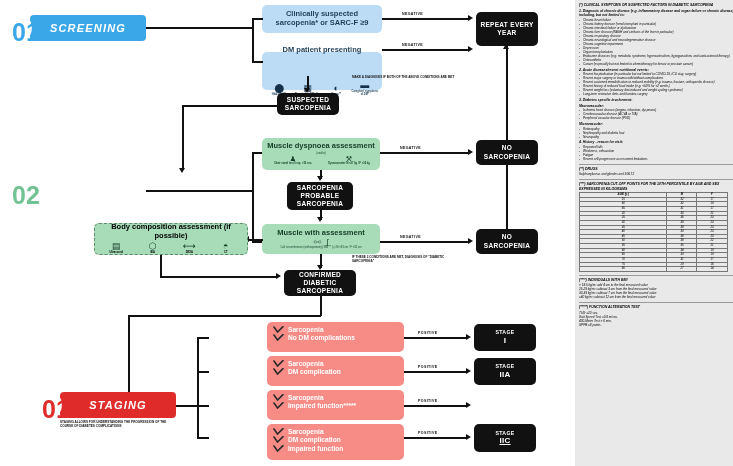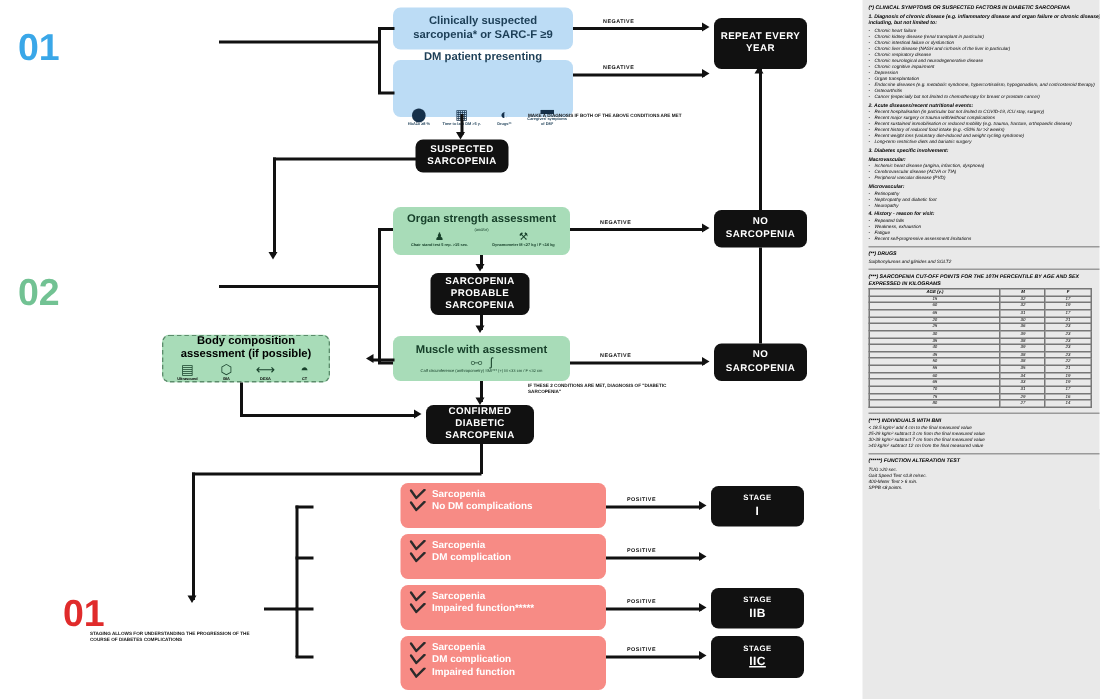--- a/index.html
+++ b/index.html
@@ -75,27 +75,31 @@
   table.cut{border-collapse:collapse;width:94%;margin-top:1px;}
   table.cut td,table.cut th{border:0.5px solid #777;font-size:2.9px;text-align:center;
       padding:0;line-height:1.25;font-style:italic;}
   table.cut th{font-weight:bold;}
 </style>
 </head>
 <body>
 
 <div id="stage">
 
+  <div class="abs banner blue ctr" style="left:30px;top:15px;width:116px;">
+    <span>SCREENING</span>
+    <div class="notch"></div>
+  </div>
   <div class="abs numtag blue" style="left:12px;top:18px;">01</div>
 
   <div class="abs node lblue ctr" style="left:262px;top:5px;width:120px;height:28px;padding:2px 5px;">
     <span class="ttl big">Clinically suspected sarcopenia* or SARC-F ≥9</span>
   </div>
 
-  <div class="abs node lblue col" style="left:262px;top:40px;width:120px;height:38px;padding:3px 3px 2px;gap:25px;">
+  <div class="abs node lblue col" style="left:262px;top:52px;width:120px;height:38px;padding:3px 3px 2px;gap:25px;">
     <span class="ttl big">DM patient presenting</span>
     <div class="icons" style="margin-top:2px;">
       <div class="icb">
         <span class="icg">⬤</span>
         <span class="iclbl">HbA1c ≥8 %</span>
       </div>
       <div class="icb">
         <span class="icg">▦</span>
         <span class="iclbl">Time to last DM &gt;5 y.</span>
       </div>
@@ -141,21 +145,21 @@
   <div class="arrowD" style="left:179px;top:168px;"></div>
 
   <div class="abs numtag green" style="left:12px;top:181px;">02</div>
 
   <div class="ln hl" style="left:146px;top:190px;width:107px;"></div>
   <div class="ln vl" style="left:252px;top:152px;height:90px;"></div>
   <div class="ln hl" style="left:252px;top:152px;width:11px;"></div>
   <div class="ln hl" style="left:252px;top:241px;width:11px;"></div>
 
   <div class="abs node lgreen col" style="left:262px;top:138px;width:118px;height:32px;padding:2px 3px;">
-    <span class="ttl big">Organ strength assessment</span>
+    <span class="ttl big">Muscle dyspnoea assessment</span>
     <span class="micro2" style="margin-top:1px;">(and/or)</span>
     <div class="icons" style="justify-content:space-around;">
       <div class="icb" style="width:48%;">
         <span class="icg g" style="font-size:7px;">♟</span>
         <span class="iclbl">Chair stand test 5 rep. &gt;15 sec.</span>
       </div>
       <div class="icb" style="width:48%;">
         <span class="icg g" style="font-size:7px;">⚒</span>
         <span class="iclbl">Dynamometer M &lt;27 kg / F &lt;16 kg</span>
       </div>
@@ -195,21 +199,21 @@
   <div class="arrowR" style="left:468px;top:238px;"></div>
   <div class="edgelbl" style="left:400px;top:235px;">NEGATIVE</div>
   <div class="abs node black ctr" style="left:476px;top:229px;width:62px;height:25px;padding:2px;">
     <span class="blk">NO SARCOPENIA</span>
   </div>
   <div class="ln vl" style="left:506px;top:165px;height:64px;"></div>
 
   <div class="ln hl" style="left:248px;top:239px;width:15px;"></div>
   <div class="arrowL" style="left:244px;top:236px;"></div>
 
-  <div class="abs node dash col" style="left:108px;top:223px;width:112px;height:32px;padding:2px 3px;">
+  <div class="abs node dash col" style="left:94px;top:223px;width:154px;height:32px;padding:2px 3px;">
     <span class="ttl big">Body composition assessment (if possible)</span>
     <div class="icons" style="margin-top:1px;">
       <div class="icb">
         <span class="icg g">▤</span>
         <span class="iclbl">Ultrasound</span>
       </div>
       <div class="icb">
         <span class="icg g">⬡</span>
         <span class="iclbl">BIA</span>
       </div>
@@ -235,20 +239,24 @@
 
   <div class="abs node black ctr" style="left:284px;top:270px;width:72px;height:26px;padding:2px;">
     <span class="blk">CONFIRMED DIABETIC SARCOPENIA</span>
   </div>
 
   <div class="ln vl" style="left:320px;top:296px;height:20px;"></div>
   <div class="ln hl" style="left:128px;top:315px;width:193px;"></div>
   <div class="ln vl" style="left:128px;top:315px;height:85px;"></div>
   <div class="arrowD" style="left:125px;top:397px;"></div>
 
+  <div class="abs banner red ctr" style="left:60px;top:392px;width:116px;">
+    <span>STAGING</span>
+    <div class="notch"></div>
+  </div>
   <div class="abs numtag red" style="left:42px;top:395px;">01</div>
   <div class="abs micro" style="left:60px;top:421px;width:110px;color:#111;">STAGING ALLOWS FOR UNDERSTANDING THE PROGRESSION OF THE COURSE OF DIABETES COMPLICATIONS</div>
 
   <div class="ln hl" style="left:176px;top:405px;width:22px;"></div>
   <div class="ln vl" style="left:197px;top:337px;height:101px;"></div>
   <div class="ln hl" style="left:197px;top:337px;width:12px;"></div>
   <div class="ln hl" style="left:197px;top:371px;width:12px;"></div>
   <div class="ln hl" style="left:197px;top:405px;width:12px;"></div>
   <div class="ln hl" style="left:197px;top:437px;width:12px;"></div>
 
@@ -284,42 +292,42 @@
     <div class="chk">
       <svg width="11" height="7" viewBox="0 0 11 7">
           <path d="M1 1 L4.5 6 L10 0.6" stroke="#2b2b2b" stroke-width="1.6" fill="none" stroke-linecap="round"></path>
         </svg>
       <span class="chktxt">DM complication</span>
     </div>
   </div>
   <div class="ln hl" style="left:404px;top:371px;width:64px;"></div>
   <div class="arrowR" style="left:466px;top:368px;"></div>
   <div class="edgelbl" style="left:418px;top:365px;">POSITIVE</div>
+  <div class="abs node black col" style="left:474px;top:358px;width:62px;height:27px;">
+    <span class="blk" style="font-size:5.2px;">STAGE</span>
+    <span class="blk" style="font-size:8px;">IIA</span>
+  </div>
 
   <div class="abs node salmon" style="left:267px;top:390px;width:137px;height:30px;padding:3px 6px;">
     <div class="chk">
       <svg width="11" height="7" viewBox="0 0 11 7">
           <path d="M1 1 L4.5 6 L10 0.6" stroke="#2b2b2b" stroke-width="1.6" fill="none" stroke-linecap="round"></path>
         </svg>
       <span class="chktxt">Sarcopenia</span>
     </div>
     <div class="chk">
       <svg width="11" height="7" viewBox="0 0 11 7">
           <path d="M1 1 L4.5 6 L10 0.6" stroke="#2b2b2b" stroke-width="1.6" fill="none" stroke-linecap="round"></path>
         </svg>
       <span class="chktxt">Impaired function*****</span>
     </div>
   </div>
   <div class="ln hl" style="left:404px;top:405px;width:64px;"></div>
   <div class="arrowR" style="left:466px;top:402px;"></div>
   <div class="edgelbl" style="left:418px;top:399px;">POSITIVE</div>
-  <div class="abs node black col" style="left:474px;top:392px;width:62px;height:27px;">
-    <span class="blk" style="font-size:5.2px;">STAGE</span>
-    <span class="blk" style="font-size:8px;">IIB</span>
-  </div>
 
   <div class="abs node salmon" style="left:267px;top:424px;width:137px;height:36px;padding:3px 6px;">
     <div class="chk">
       <svg width="11" height="7" viewBox="0 0 11 7">
           <path d="M1 1 L4.5 6 L10 0.6" stroke="#2b2b2b" stroke-width="1.6" fill="none" stroke-linecap="round"></path>
         </svg>
       <span class="chktxt">Sarcopenia</span>
     </div>
     <div class="chk">
       <svg width="11" height="7" viewBox="0 0 11 7">

